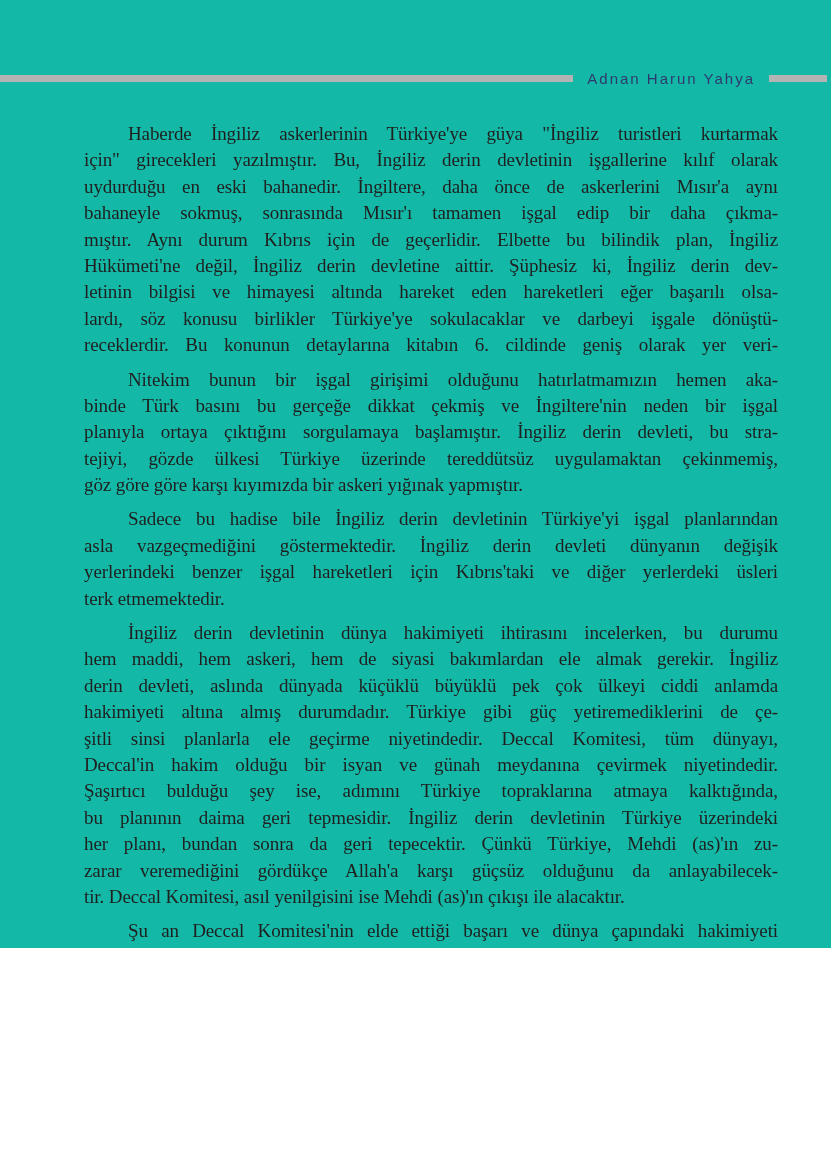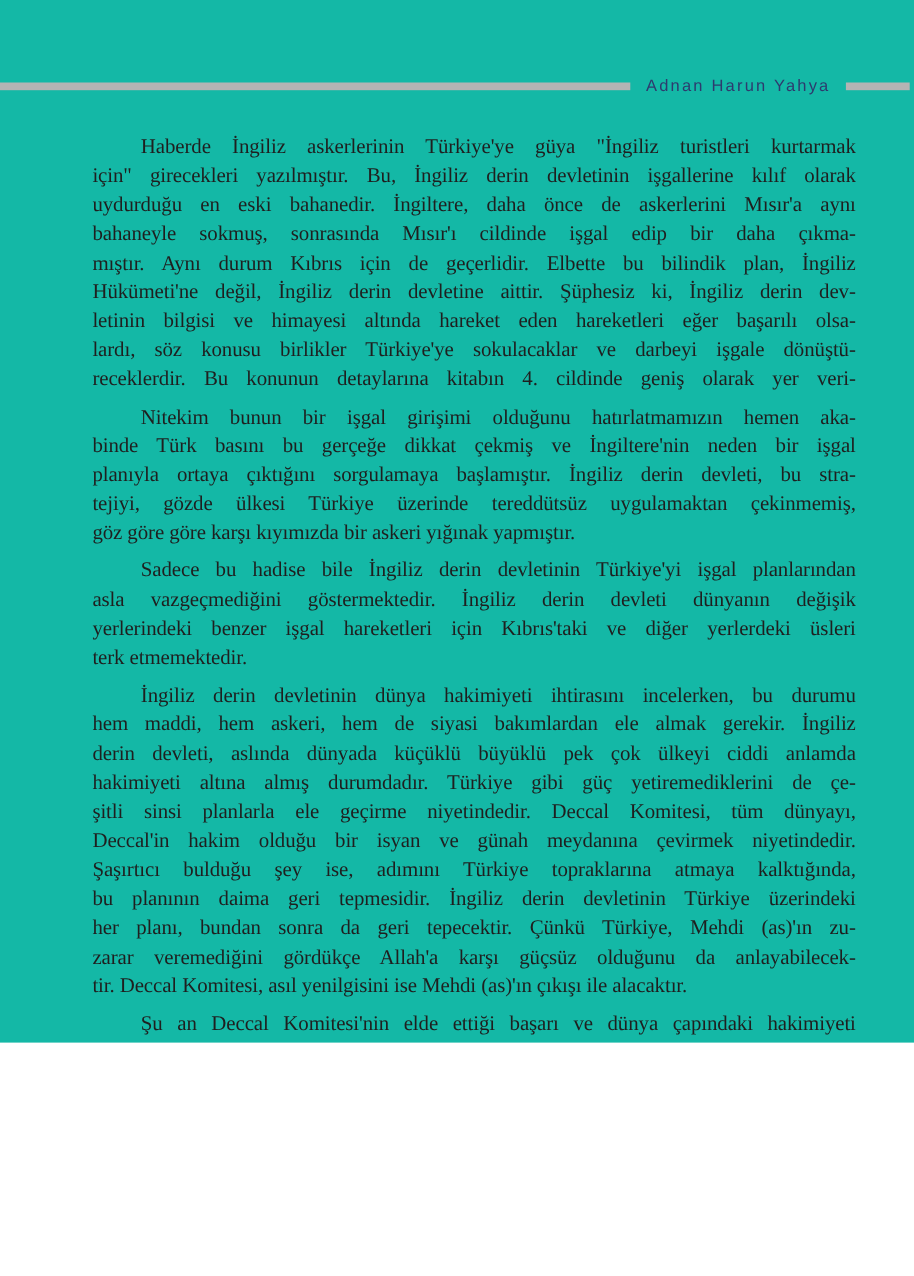--- a/index.html
+++ b/index.html
@@ -79,26 +79,26 @@
     <div class="rule rule-h rule-left"></div>
     <div class="running-title">Adnan Harun Yahya</div>
     <div class="rule rule-h rule-right"></div>
   </div>
 
   <div class="body-block">
       <div class="para">
         <div class="bl first">Haberde İngiliz askerlerinin Türkiye'ye güya "İngiliz turistleri kurtarmak</div>
         <div class="bl">için" girecekleri yazılmıştır. Bu, İngiliz derin devletinin işgallerine kılıf olarak</div>
         <div class="bl">uydurduğu en eski bahanedir. İngiltere, daha önce de askerlerini Mısır'a aynı</div>
-        <div class="bl">bahaneyle sokmuş, sonrasında Mısır'ı cildinde işgal edip bir daha çıkma-</div>
+        <div class="bl">bahaneyle sokmuş, sonrasında Mısır'ı tamamen işgal edip bir daha çıkma-</div>
         <div class="bl">mıştır. Aynı durum Kıbrıs için de geçerlidir. Elbette bu bilindik plan, İngiliz</div>
         <div class="bl">Hükümeti'ne değil, İngiliz derin devletine aittir. Şüphesiz ki, İngiliz derin dev-</div>
         <div class="bl">letinin bilgisi ve himayesi altında hareket eden hareketleri eğer başarılı olsa-</div>
         <div class="bl">lardı, söz konusu birlikler Türkiye'ye sokulacaklar ve darbeyi işgale dönüştü-</div>
-        <div class="bl">receklerdir. Bu konunun detaylarına kitabın 4. cildinde geniş olarak yer veri-</div>
+        <div class="bl">receklerdir. Bu konunun detaylarına kitabın 6. cildinde geniş olarak yer veri-</div>
       </div>
       <div class="para">
         <div class="bl first">Nitekim bunun bir işgal girişimi olduğunu hatırlatmamızın hemen aka-</div>
         <div class="bl">binde Türk basını bu gerçeğe dikkat çekmiş ve İngiltere'nin neden bir işgal</div>
         <div class="bl">planıyla ortaya çıktığını sorgulamaya başlamıştır. İngiliz derin devleti, bu stra-</div>
         <div class="bl">tejiyi, gözde ülkesi Türkiye üzerinde tereddütsüz uygulamaktan çekinmemiş,</div>
         <div class="bl last">göz göre göre karşı kıyımızda bir askeri yığınak yapmıştır.</div>
       </div>
       <div class="para">
         <div class="bl first">Sadece bu hadise bile İngiliz derin devletinin Türkiye'yi işgal planlarından</div>

